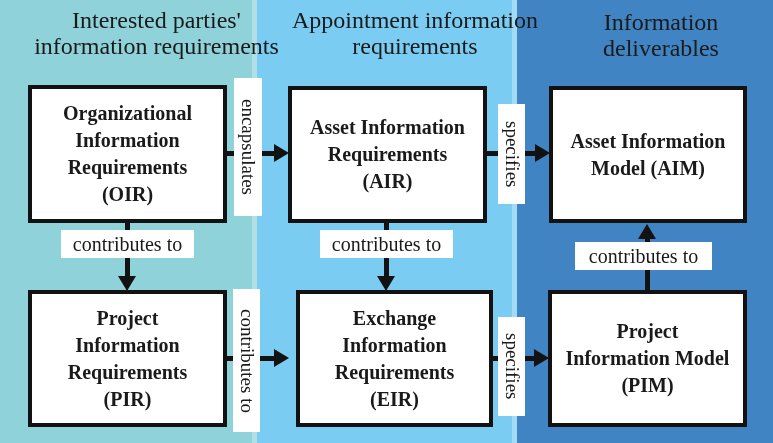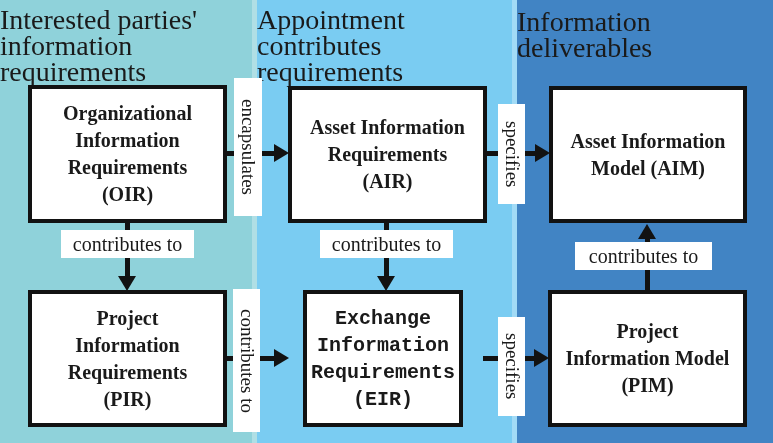--- a/index.html
+++ b/index.html
@@ -23,43 +23,43 @@
   .col{position:absolute;top:0;bottom:0;}
   .col1{left:0;width:257px;background:var(--col1-bg);}
   .col2{left:257px;width:260px;background:var(--col2-bg);}
   .col3{left:517px;width:256px;background:var(--col3-bg);}
   .col-edge{position:absolute;top:0;bottom:0;width:5px;background:rgba(255,255,255,0.30);}
   .edge1{left:252px;}
   .edge2{left:512px;}
   
   .col-header{
     position:absolute;
-    font-size:28px;line-height:26px;
-    text-align:left;white-space:pre-line;
+    font-size:24px;line-height:26px;
+    text-align:center;white-space:pre-line;padding-left:28px;
   }
   .h1{left:0;width:257px;top:7px;}
   .h2{left:257px;width:260px;top:7px;}
   .h3{left:517px;width:232px;top:9px;}
   
   .node{
     position:absolute;
     background:var(--box-bg);
     border:4px solid var(--line);
     box-sizing:border-box;
     display:flex;align-items:center;justify-content:center;
   }
   .node-label{
     font-weight:bold;font-size:20px;line-height:27px;
     text-align:center;white-space:pre-line;
   }
   .oir{left:28px;top:85px;width:199px;height:138px;align-items:center;}
   .air{left:288px;top:86px;width:199px;height:137px;}
   .aim{left:549px;top:86px;width:198px;height:137px;}
   .pir{left:28px;top:290px;width:199px;height:137px;}
-  .eir{left:303px;top:290px;width:160px;height:137px;font-family:Liberation Mono, monospace;}
+  .eir{left:296px;top:290px;width:197px;height:137px;}
   .pim{left:548px;top:290px;width:199px;height:137px;}
   
   .aline{position:absolute;background:var(--line);}
   .l-oir-air{left:225px;top:151px;width:52px;height:5px;}
   .l-air-aim{left:485px;top:151px;width:52px;height:5px;}
   .l-pir-eir{left:225px;top:356px;width:52px;height:5px;}
   .l-eir-pim{left:483px;top:356px;width:54px;height:5px;}
   .l-oir-pir{left:125px;top:221px;width:5px;height:57px;}
   .l-air-eir{left:384px;top:221px;width:5px;height:57px;}
   .l-pim-aim{left:645px;top:236px;width:5px;height:56px;}
@@ -98,21 +98,21 @@
 <div class="stage">
 
   <div class="col col1"></div>
   <div class="col col2"></div>
   <div class="col col3"></div>
   <div class="col-edge edge1"></div>
   <div class="col-edge edge2"></div>
 
   <div class="col-header h1">Interested parties'
 information requirements</div>
-  <div class="col-header h2">Appointment contributes
+  <div class="col-header h2">Appointment information
 requirements</div>
   <div class="col-header h3">Information deliverables</div>
 
   <div class="aline l-oir-air"></div>
   <div class="aline l-air-aim"></div>
   <div class="aline l-pir-eir"></div>
   <div class="aline l-eir-pim"></div>
   <div class="aline l-oir-pir"></div>
   <div class="aline l-air-eir"></div>
   <div class="aline l-pim-aim"></div>

